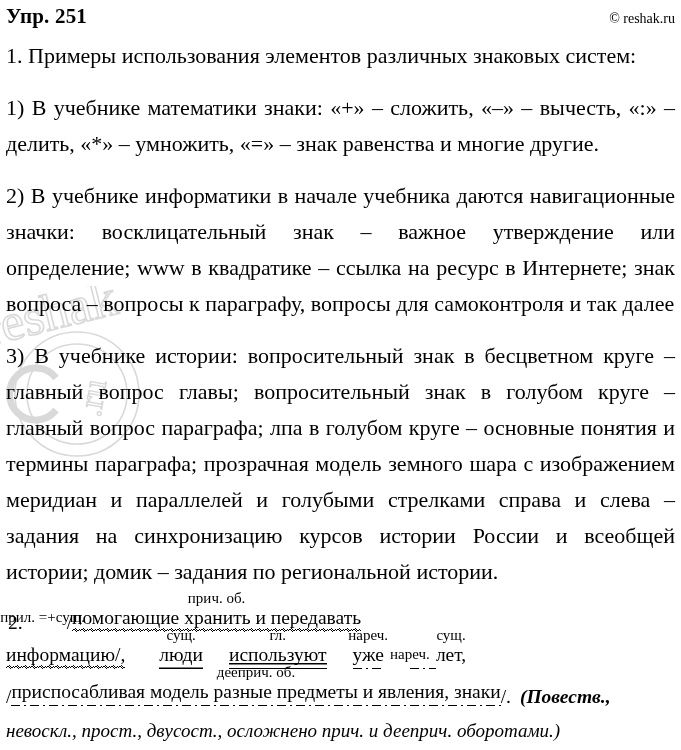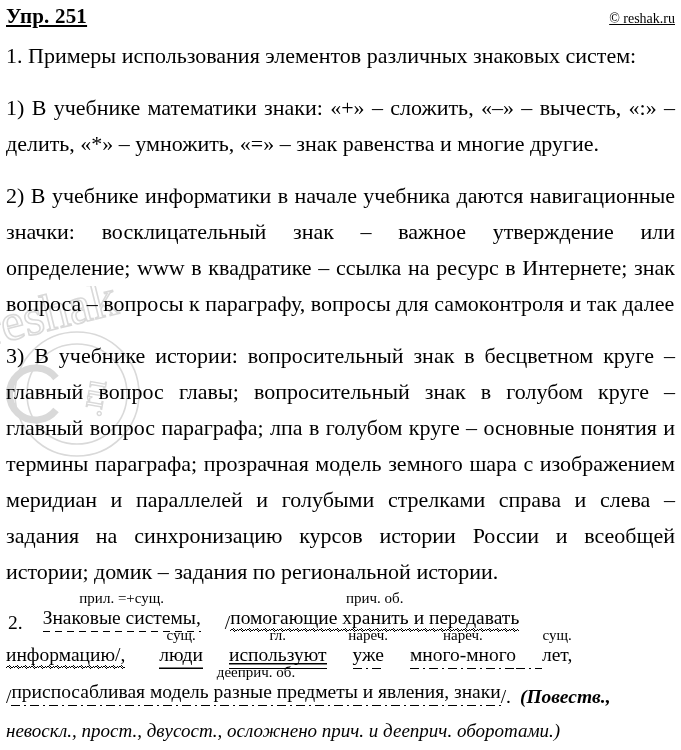--- a/index.html
+++ b/index.html
@@ -34,21 +34,20 @@
     padding: 4px 6px 0 6px;
     box-sizing: border-box;
   }
 
   
   .header {
     display: flex;
     align-items: baseline;
     justify-content: space-between;
     margin: 0 0 9px 0;
-    text-decoration: underline;
   }
   .ex-title {
     font-size: 21px;
     font-weight: bold;
     letter-spacing: .2px;
   }
   .copyright {
     font-size: 14px;
     white-space: nowrap;
   }
@@ -185,21 +184,20 @@
   <p class="para">3) В учебнике истории: вопросительный знак в бесцветном круге – главный вопрос главы; вопросительный знак в голубом круге – главный вопрос параграфа; лпа в голубом круге – основные понятия и термины параграфа; прозрачная модель земного шара с изображением меридиан и параллелей и голубыми стрелками справа и слева – задания на синхронизацию курсов истории России и всеобщей истории; домик – задания по региональной истории.</p>
 
   <div class="analysis">
 
     <div class="aline l1">
       <span>2.</span>
       <span class="gap" style="width:20px"></span>
 
       <span class="tok u-dashed">
         <span class="lbl">прил. =+сущ.</span>
-        <span>Знаковые   системы,</span>
       </span>
 
       <span class="gap" style="width:24px"></span>
       <span class="slash">/</span>
 
       <span class="tok u-wavy">
         <span class="lbl">прич. об.</span>
         <span>помогающие   хранить   и   передавать</span>
       </span>
     </div>
@@ -227,21 +225,20 @@
 
       <span class="tok u-dashdot">
         <span class="lbl">нареч.</span>
         <span>уже</span>
       </span>
 
       <span class="gap" style="width:26px"></span>
 
       <span class="tok u-dashdot">
         <span class="lbl">нареч.</span>
-        <span>много-много</span>
       </span>
 
       <span class="tok u-dashdot" style="width:26px"></span>
 
       <span class="tok">
         <span class="lbl">сущ.</span>
         <span>лет,</span>
       </span>
     </div>
 

